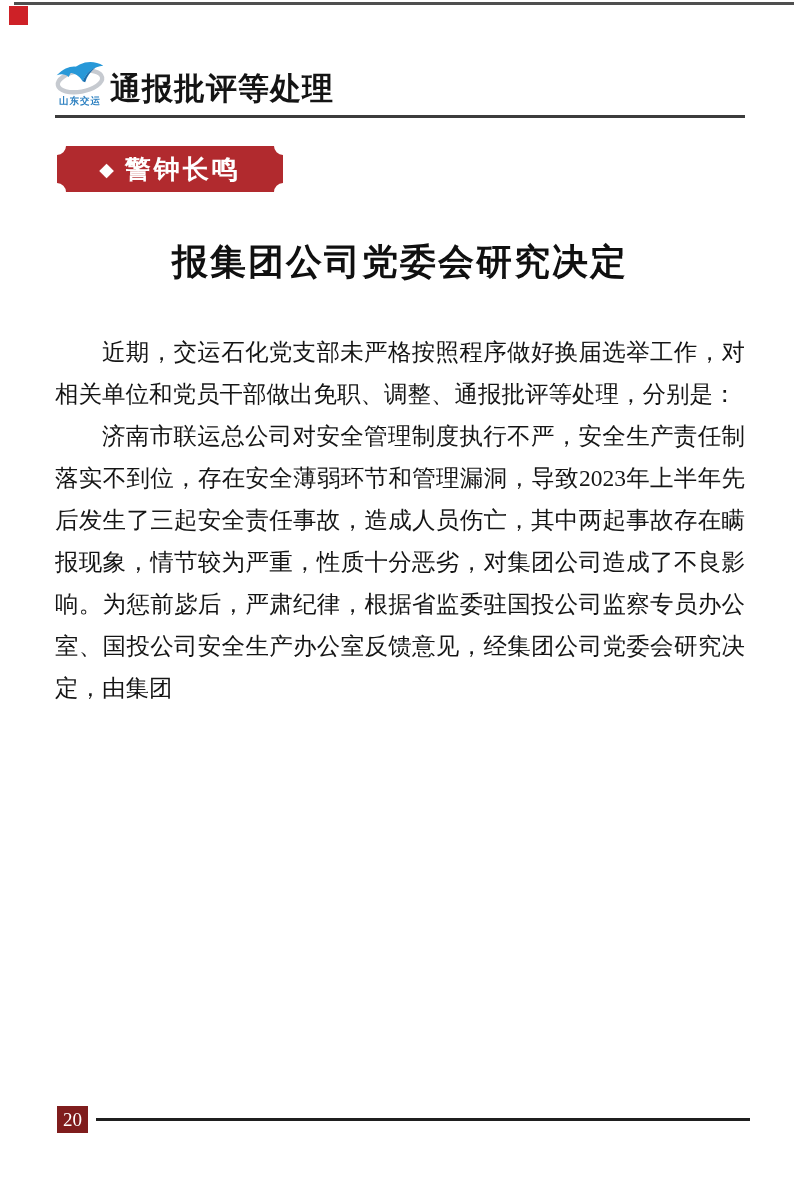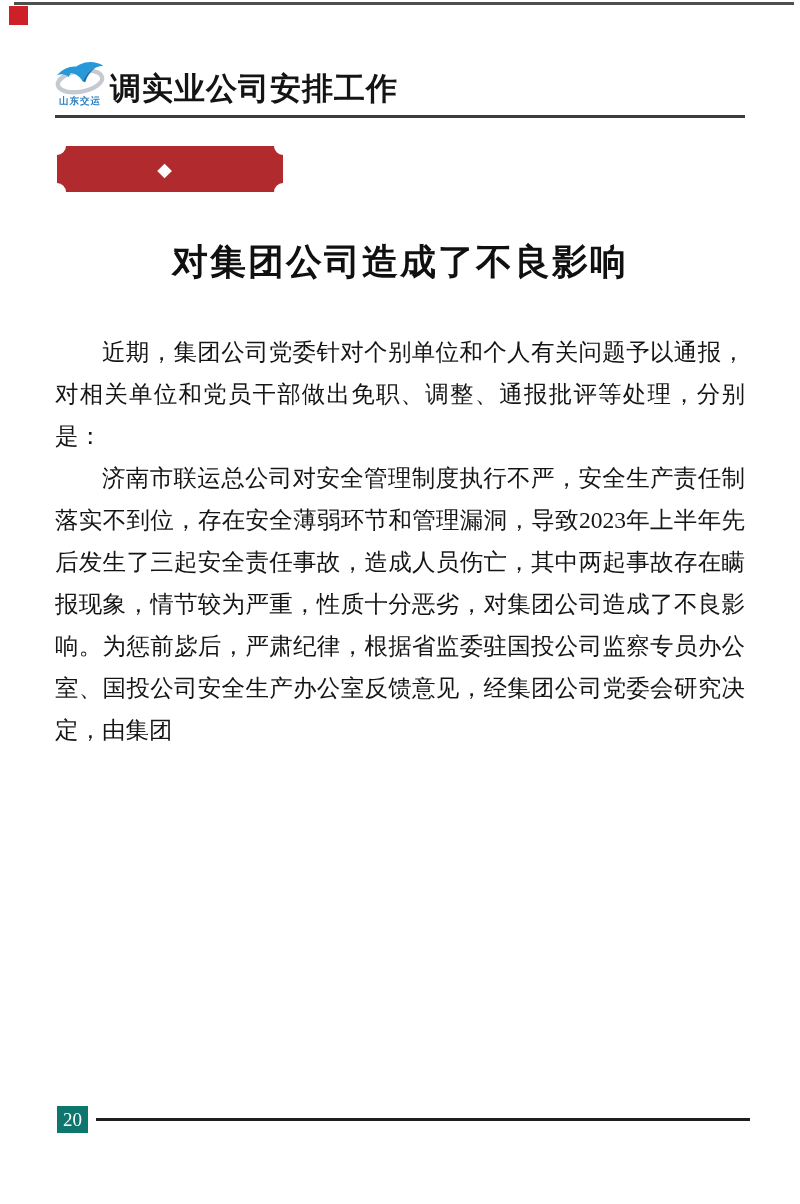--- a/index.html
+++ b/index.html
@@ -55,21 +55,21 @@
   }
   .article-body {
     position:absolute; left:55px; top:331px; width:690px;
     font-size:23.5px; line-height:42px; text-align:justify; color:#151515;
   }
   .article-body p { text-indent:2em; margin:0; }
 
   
   .footer-page-badge {
     position:absolute; left:57px; top:1106px; width:31px; height:27px;
-    background:#0f766e; color:#ffffff;
+    background:#7f1d1d; color:#ffffff;
     display:flex; align-items:center; justify-content:center;
     font-size:19px; font-family:"Liberation Serif","DejaVu Serif",serif;
   }
   .footer-rule { position:absolute; left:96px; top:1118px; width:654px; height:3px; background:#1f1f1f; }
 </style>
 </head>
 <body>
 
 <div class="page">
 
@@ -81,35 +81,36 @@
       <svg width="52" height="38" viewBox="0 0 60 44">
         <ellipse cx="30" cy="27" rx="26" ry="12" fill="none" stroke="#c6cad0" stroke-width="5" transform="rotate(-10 30 27)"></ellipse>
         <path d="M3 20 C 13 10, 22 8, 30 11 C 23 13, 19 16, 17 22 C 13 18, 8 18, 3 20 Z" fill="#2798d8"></path>
         <path d="M18 17 C 30 3, 45 2, 57 9 C 46 10, 38 16, 33 27 C 29 20, 24 18, 18 17 Z" fill="#2798d8"></path>
         <path d="M33 27 C 36 20, 41 14, 48 11 C 42 16, 38 21, 36 28 Z" fill="#1b6fae"></path>
       </svg>
     </span>
     <div class="logo-caption">山东交运</div>
   </div>
 
-  <div class="header-title">调实业公司安排工作</div>
+  <div class="header-title">通报批评等处理</div>
   <div class="header-rule"></div>
 
   <div class="banner">
     <svg class="plaque" width="226" height="46" viewBox="0 0 226 46">
       <path d="M9 0 L217 0 A9 9 0 0 0 226 9 L226 37 A9 9 0 0 0 217 46 L9 46 A9 9 0 0 0 0 37 L0 9 A9 9 0 0 0 9 0 Z" fill="#b12a2e"></path>
     </svg>
     <div class="banner-content">
       <span class="banner-diamond">◆</span>
+      <span class="banner-label">警钟长鸣</span>
     </div>
   </div>
 
-  <div class="article-title">对集团公司造成了不良影响</div>
+  <div class="article-title">报集团公司党委会研究决定</div>
 
   <div class="article-body">
-    <p>近期，集团公司党委针对个别单位和个人有关问题予以通报，对相关单位和党员干部做出免职、调整、通报批评等处理，分别是：</p>
+    <p>近期，交运石化党支部未严格按照程序做好换届选举工作，对相关单位和党员干部做出免职、调整、通报批评等处理，分别是：</p>
     <p>济南市联运总公司对安全管理制度执行不严，安全生产责任制落实不到位，存在安全薄弱环节和管理漏洞，导致2023年上半年先后发生了三起安全责任事故，造成人员伤亡，其中两起事故存在瞒报现象，情节较为严重，性质十分恶劣，对集团公司造成了不良影响。为惩前毖后，严肃纪律，根据省监委驻国投公司监察专员办公室、国投公司安全生产办公室反馈意见，经集团公司党委会研究决定，由集团</p>
   </div>
 
   <div class="footer-page-badge">20</div>
   <div class="footer-rule"></div>
 
 </div>
 
 </body></html>

